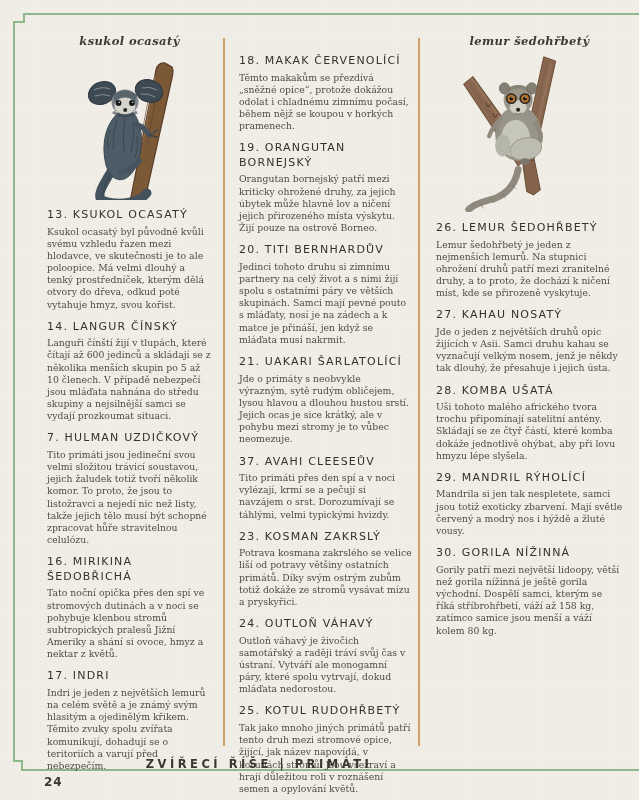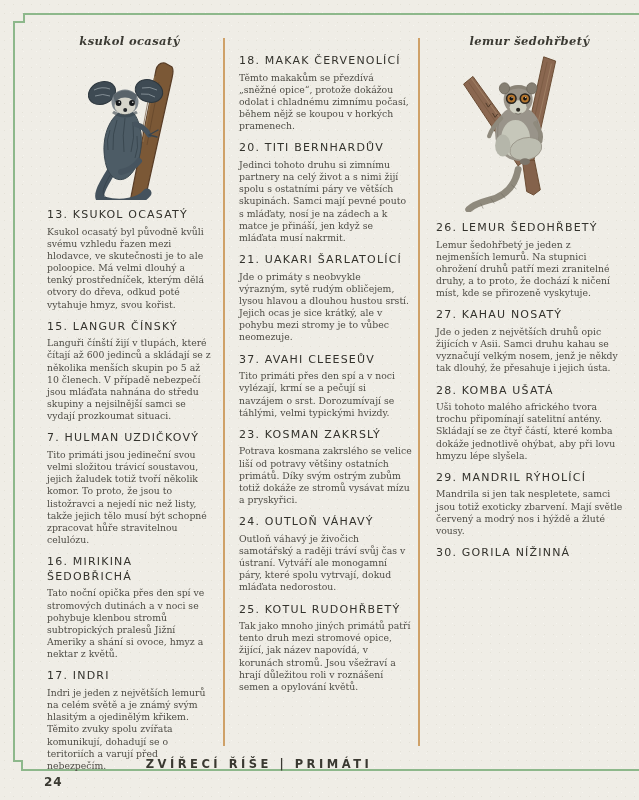--- a/index.html
+++ b/index.html
@@ -108,21 +108,21 @@
       </g>
     </svg>
 
     <div class="entries entries-left">
   <div class="entry">
     <h3>13. KSUKOL OCASATÝ</h3>
     <p>Ksukol ocasatý byl původně kvůli svému vzhledu řazen mezi hlodavce, ve skutečnosti je to ale poloopice. Má velmi dlouhý a tenký prostředníček, kterým dělá otvory do dřeva, odkud poté vytahuje hmyz, svou kořist.</p>
   </div>
 
   <div class="entry">
-    <h3>15. LANGUR ČÍNSKÝ</h3>
+    <h3>14. LANGUR ČÍNSKÝ</h3>
     <p>Languři čínští žijí v tlupách, které čítají až 600 jedinců a skládají se z několika menších skupin po 5 až 10 členech. V případě nebezpečí jsou mláďata nahnána do středu skupiny a nejsilnější samci se vydají prozkoumat situaci.</p>
   </div>
 
   <div class="entry">
     <h3>7. HULMAN UZDIČKOVÝ</h3>
     <p>Tito primáti jsou jedineční svou velmi složitou trávicí soustavou, jejich žaludek totiž tvoří několik komor. To proto, že jsou to listožravci a nejedí nic než listy, takže jejich tělo musí být schopné zpracovat hůře stravitelnou celulózu.</p>
   </div>
 
   <div class="entry">
     <h3>16. MIRIKINA ŠEDOBŘICHÁ</h3>
@@ -136,20 +136,24 @@
 </div>
   </div>
 
   <div class="col col-mid">
     <div class="entries">
   <div class="entry">
     <h3>18. MAKAK ČERVENOLÍCÍ</h3>
     <p>Těmto makakům se přezdívá „sněžné opice“, protože dokážou odolat i chladnému zimnímu počasí, během nějž se koupou v horkých pramenech.</p>
   </div>
 
+  <div class="entry">
+    <h3>19. ORANGUTAN BORNEJSKÝ</h3>
+    <p>Orangutan bornejský patří mezi kriticky ohrožené druhy, za jejich úbytek může hlavně lov a ničení jejich přirozeného místa výskytu. Žijí pouze na ostrově Borneo.</p>
+  </div>
 
   <div class="entry">
     <h3>20. TITI BERNHARDŮV</h3>
     <p>Jedinci tohoto druhu si zimnímu partnery na celý život a s nimi žijí spolu s ostatními páry ve větších skupinách. Samci mají pevné pouto s mláďaty, nosí je na zádech a k matce je přináší, jen když se mláďata musí nakrmit.</p>
   </div>
 
   <div class="entry">
     <h3>21. UAKARI ŠARLATOLÍCÍ</h3>
     <p>Jde o primáty s neobvykle výrazným, sytě rudým obličejem, lysou hlavou a dlouhou hustou srstí. Jejich ocas je sice krátký, ale v pohybu mezi stromy je to vůbec neomezuje.</p>
   </div>
@@ -236,20 +240,21 @@
     <p>Uši tohoto malého afrického tvora trochu připomínají satelitní antény. Skládají se ze čtyř částí, které komba dokáže jednotlivě ohýbat, aby při lovu hmyzu lépe slyšela.</p>
   </div>
 
   <div class="entry">
     <h3>29. MANDRIL RÝHOLÍCÍ</h3>
     <p>Mandrila si jen tak nespletete, samci jsou totiž exoticky zbarvení. Mají světle červený a modrý nos i hýždě a žluté vousy.</p>
   </div>
 
   <div class="entry">
     <h3>30. GORILA NÍŽINNÁ</h3>
+    <p>Gorily patří mezi největší lidoopy, větší než gorila nížinná je ještě gorila východní. Dospělí samci, kterým se říká stříbrohřbetí, váží až 158 kg, zatímco samice jsou menší a váží kolem 80 kg.</p>
   </div>
 </div>
   </div>
 
   <div class="page-number">24</div>
   <div class="footer-title">ZVÍŘECÍ ŘÍŠE | PRIMÁTI</div>
 
 </div>
 
 </body></html>

